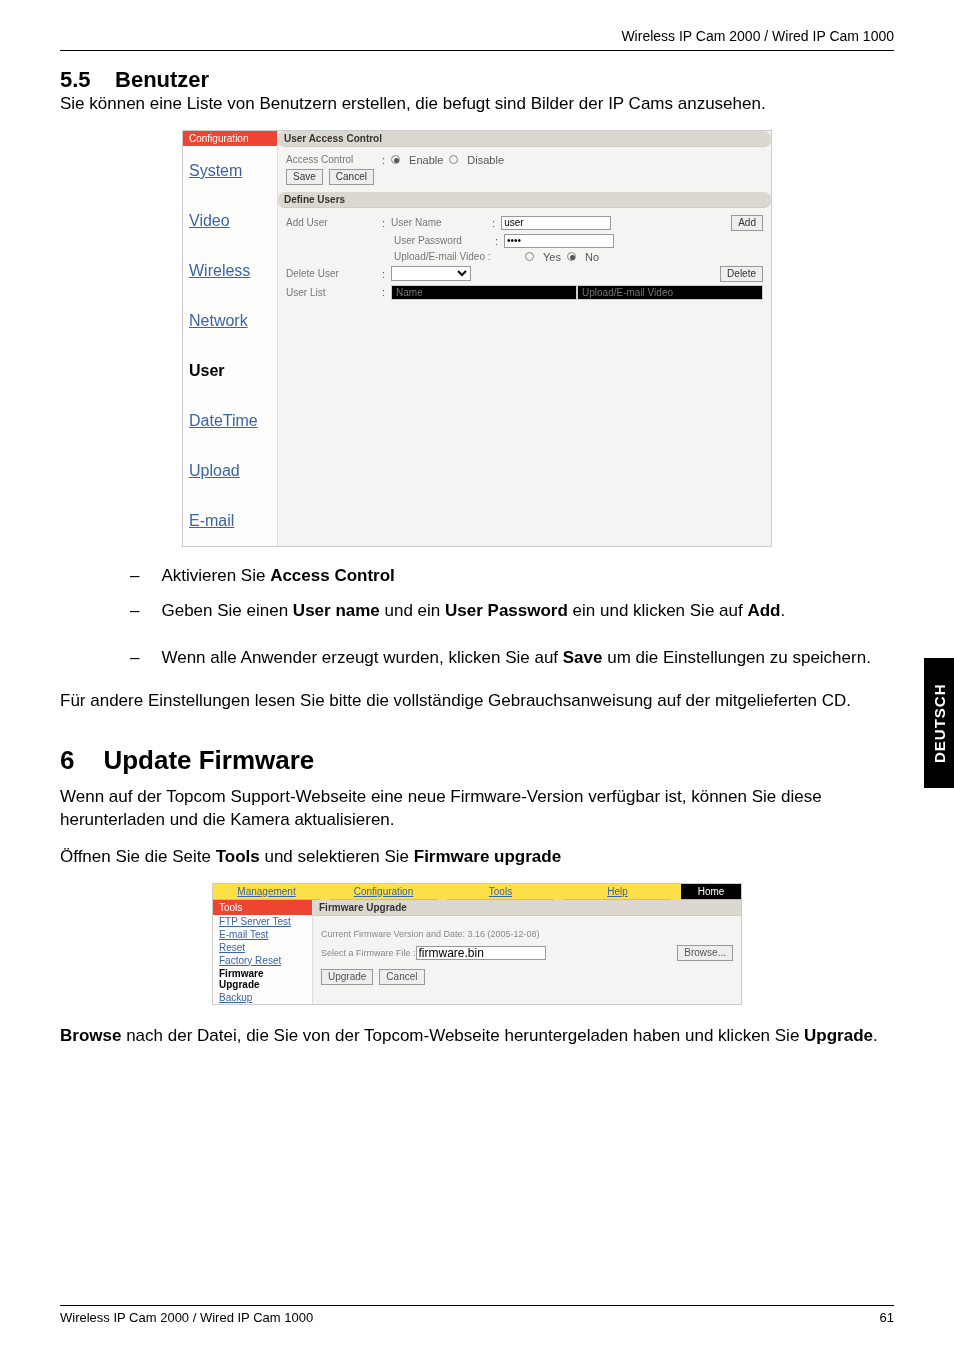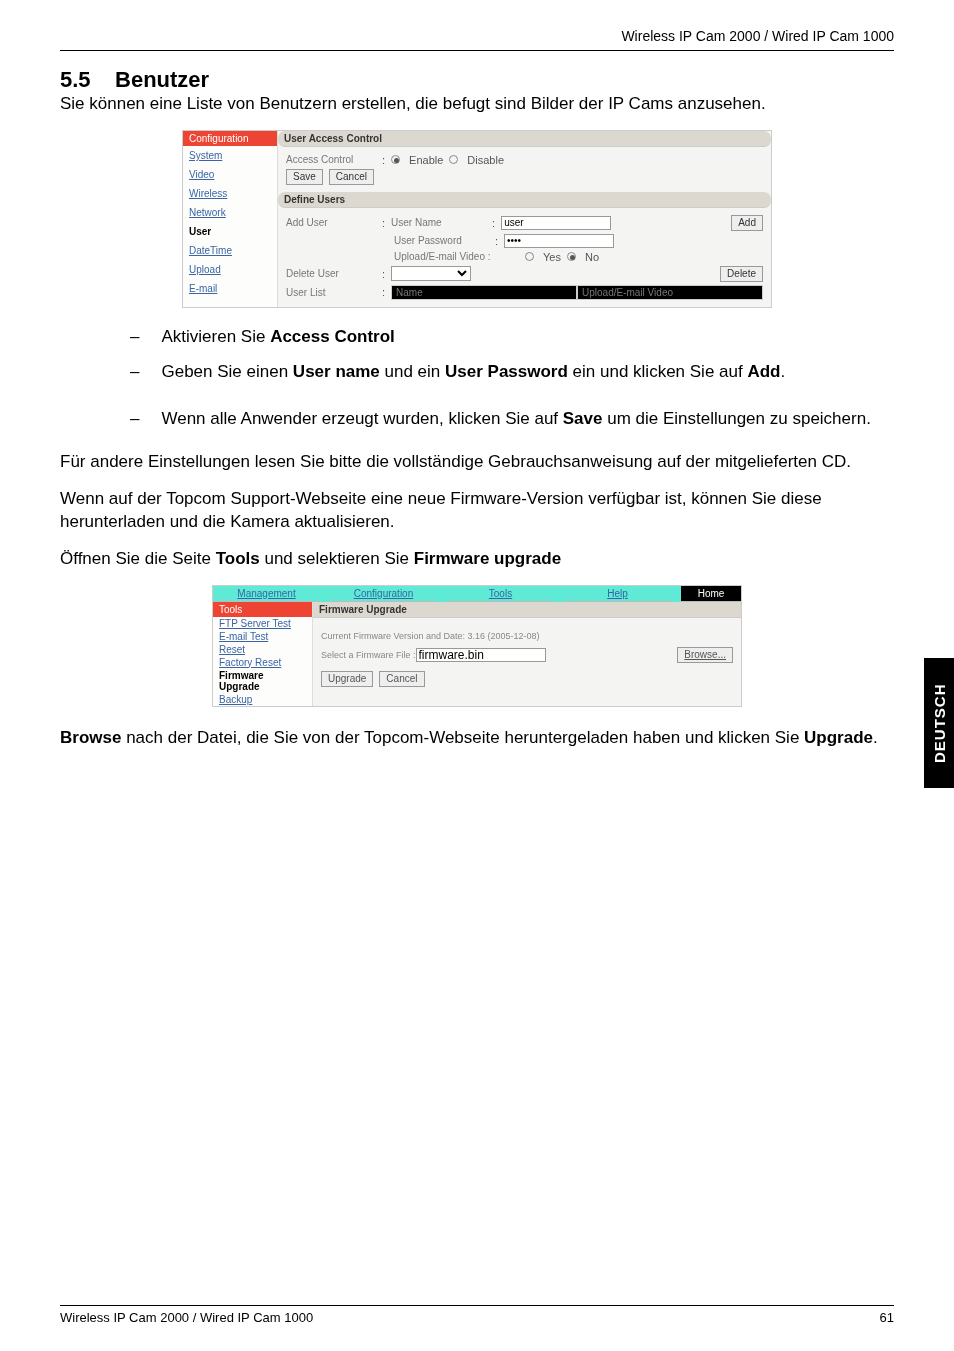--- a/index.html
+++ b/index.html
@@ -97,23 +97,23 @@
     border-right: 1px solid #ddd;
   }
   .mock .side .side-hdr {
     background: #e43;
     color: #fff;
     font-size: 10px;
     padding: 2px 6px;
   }
   .mock .side a {
     display: block;
-    padding: 4px 6px;
+    padding: 16px 6px;
     color: #3a64a6;
-    font-size: 10px;
+    font-size: 16px;
     text-decoration: underline;
   }
   .mock .side .cur {
     color: #000;
     font-weight: bold;
     text-decoration: none;
   }
   .mock .main { flex: 1; }
   .mock .main .bar {
     background: #ddd8cf;
@@ -147,21 +147,21 @@
   .mock2 {
     margin: 10px auto 20px auto;
     width: 530px;
     font-size: 10px;
     color: #555;
     border: 1px solid #ccc;
     background: #f4f4f2;
   }
   .mock2 .tabbar {
     display: flex;
-    background: #5eead4;
+    background: #fde047;
     font-size: 10px;
     gap: 10px;
   }
   .mock2 .tabbar div {
     flex:1;
     text-align:center;
     padding: 2px 0;
     color: #3a64a6;
     text-decoration: underline;
     border-bottom:1px solid #bbb;
@@ -290,20 +290,23 @@
       <span class="txt"><span>Geben Sie einen </span><strong>User name</strong><span> und ein </span><strong>User Password</strong><span> ein und klicken Sie auf </span><strong>Add</strong><span>.</span></span>
     </div>
     <div class="indent-item" style="margin-top:24px;">
       <span class="dash">–</span>
       <span class="txt"><span>Wenn alle Anwender erzeugt wurden, klicken Sie auf </span><strong>Save</strong><span> um die Einstellungen zu speichern.</span></span>
     </div>
   </div>
 
   <p class="body">Für andere Einstellungen lesen Sie bitte die vollständige Gebrauchsanweisung auf der mitgelieferten CD.</p>
 
+  <h1 class="chap-head">
+    <span>6</span>&nbsp;&nbsp;&nbsp;&nbsp;<span>Update Firmware</span>
+  </h1>
 
   <p class="body">Wenn auf der Topcom Support-Webseite eine neue Firmware-Version verfügbar ist, können Sie diese herunterladen und die Kamera aktualisieren.</p>
 
   <p class="body"><span>Öffnen Sie die Seite </span><strong>Tools</strong><span> und selektieren Sie </span><strong>Firmware upgrade</strong></p>
 
   <div class="mock2">
     <div class="tabbar">
       <div>Management</div>
       <div>Configuration</div>
       <div>Tools</div>
@@ -321,21 +324,21 @@
         <a>Backup</a>
       </div>
       <div class="main2">
         <div class="bar">Firmware Upgrade</div>
         <div class="content">
           <div style="color:#888;font-size:9px;margin:2px 0 6px;">Current Firmware Version and Date: 3.16 (2005-12-08)</div>
           <div class="row" style="display:flex;align-items:center;gap:0;">
             <span style="font-size:9px;color:#888">Select a Firmware File :</span>
             <input type="text" style="width: 130px;" value="firmware.bin">
             <span style="flex:1"></span>
-            <span class="btn" style="font-size:10px;padding:0 6px;height:16px;background:#eee;border:1px solid #999;display:inline-flex;align-items:center;text-decoration:underline;">Browse...</span>
+            <span class="btn" style="font-size:10px;padding:0 6px;height:16px;background:#eee;border:1px solid #999;display:inline-flex;align-items:center;">Browse...</span>
           </div>
           <div style="margin-top:8px;display:flex;gap:6px;">
             <span class="btn" style="font-size:10px;padding:0 6px;height:16px;background:#eee;border:1px solid #999;display:inline-flex;align-items:center;">Upgrade</span>
             <span class="btn" style="font-size:10px;padding:0 6px;height:16px;background:#eee;border:1px solid #999;display:inline-flex;align-items:center;">Cancel</span>
           </div>
         </div>
       </div>
     </div>
   </div>
 

